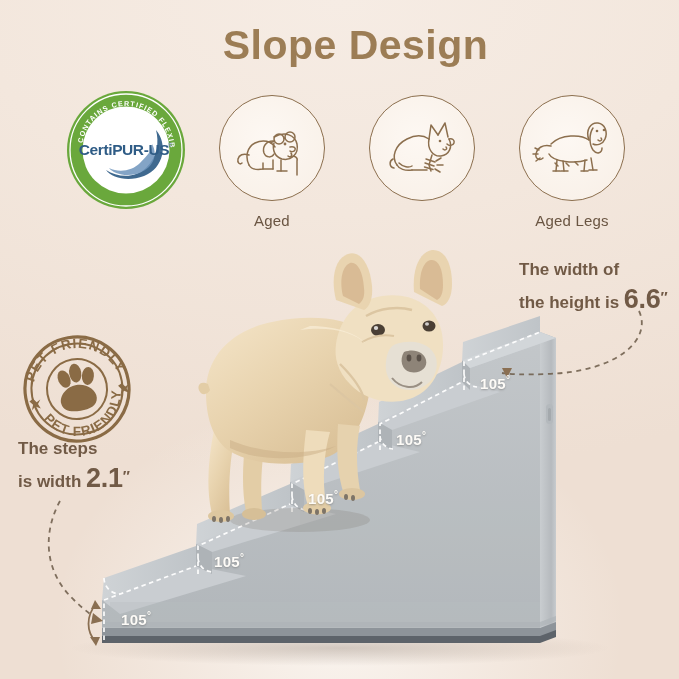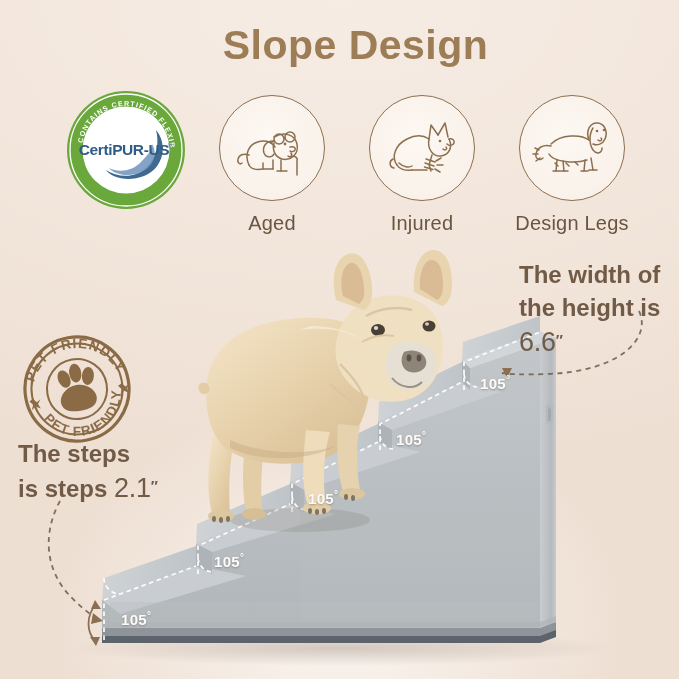--- a/index.html
+++ b/index.html
@@ -36,31 +36,31 @@
             display:flex;justify-content:space-between;align-items:flex-start;}
   .feature{width:120px;text-align:center;}
   .feature .ring{
     width:104px;height:104px;margin:0 auto;border-radius:50%;
     border:1.6px solid #8c6f4e;
     background:radial-gradient(circle at 45% 40%,#fdf8f3 0%,#f8efe6 100%);
     display:flex;align-items:center;justify-content:center;
   }
   .feature .ring svg{display:block;}
   .feature .flabel{
-    margin-top:11px;font-size:20px;color:#6a5542;letter-spacing:.2px;
+    margin-top:11px;font-size:15px;color:#6a5542;letter-spacing:.2px;
   }
 
   
   .petstamp{position:absolute;left:18px;top:333px;width:118px;height:112px;}
   .petstamp svg{display:block;width:118px;height:112px;}
 
   
   .callout{position:absolute;color:#715a46;line-height:1.38;}
-  .callout .big{font-size:27px;font-weight:normal;letter-spacing:-.3px;}
-  .callout .reg{font-size:24px;font-weight:bold;}
+  .callout .big{font-size:27px;font-weight:bold;letter-spacing:-.3px;}
+  .callout .reg{font-size:17px;font-weight:bold;}
   .callout .unit{font-size:15px;vertical-align:super;font-weight:bold;}
   .callout-left{left:18px;top:437px;text-align:left;}
   .callout-right{left:519px;top:258px;text-align:left;}
 
   
   #product{position:absolute;left:0;top:0;width:679px;height:679px;}
   #product svg{display:block;width:679px;height:679px;}
 
   .angle{
     position:absolute;color:#fdfbf7;font-size:15px;font-weight:bold;
@@ -157,21 +157,20 @@
           <path d="M49 42 L46 52 L48 58"></path>
           <path d="M43 46 L52 49"></path>
           <path d="M42 50 L51 53"></path>
           <path d="M41.5 54 L50 56.5"></path>
 
           <path d="M53 48 L58 45"></path>
           <path d="M54 52 L60 52"></path>
           <path d="M52 56 L57 59"></path>
         </svg>
       </div>
-      <div class="flabel">Injured</div>
     </div>
 
     <div class="feature">
       <div class="ring">
         <svg width="82" height="68" viewBox="0 0 82 68" fill="none" stroke="#8c6f4e" stroke-width="1.5" stroke-linecap="round" stroke-linejoin="round">
 
           <path d="M20 30 C30 20 50 20 58 26"></path>
           <path d="M18 40 C22 48 44 50 56 46"></path>
 
           <path d="M58 26 C54 16 60 8 67 9 C74 10 77 18 74 25 C72 30 66 32 62 30"></path>
@@ -185,21 +184,21 @@
           <path d="M8 36 L4 34 M7 40 L2 40 M9 44 L5 47"></path>
 
           <path d="M26 46 L25 57 M32 47 L33 57"></path>
           <path d="M54 46 L53 57 M60 44 L62 56"></path>
           <path d="M22 57 L29 57 M30 57 L37 57"></path>
           <path d="M50 57 L57 57 M58 56 L66 56"></path>
 
           <path d="M24 49 L27 52 M35 49 L38 52 M44 48 L47 51"></path>
         </svg>
       </div>
-      <div class="flabel">Design Legs</div>
+      <div class="flabel">Aged Legs</div>
     </div>
 
   </div>
 
   <div id="product">
     <svg viewBox="0 0 679 679">
       <defs>
         <linearGradient id="riserG" x1="0" y1="0" x2="1" y2="0">
           <stop offset="0%" stop-color="#a9aeb2"></stop>
           <stop offset="100%" stop-color="#bfc3c6"></stop>
@@ -419,21 +418,21 @@
           <ellipse cx="72" cy="45" rx="6" ry="9" transform="rotate(14 72 45)"></ellipse>
           <path d="M 59,52 C 69,52 78,60 77,68 C 76,76 68,78 59,78 C 50,78 42,76 41,68 C 40,60 49,52 59,52 Z"></path>
         </g>
       </g>
     </svg>
   </div>
 
   <div class="callout callout-left">
     <div class="reg">The steps</div>
     <div>
-      <span class="reg">is steps </span><span class="big">2.1</span><span class="unit">″</span>
+      <span class="reg">is width </span><span class="big">2.1</span><span class="unit">″</span>
     </div>
   </div>
 
   <div class="callout callout-right">
     <div class="reg">The width of</div>
     <div>
       <span class="reg">the height is </span><span class="big">6.6</span><span class="unit">″</span>
     </div>
   </div>
 

